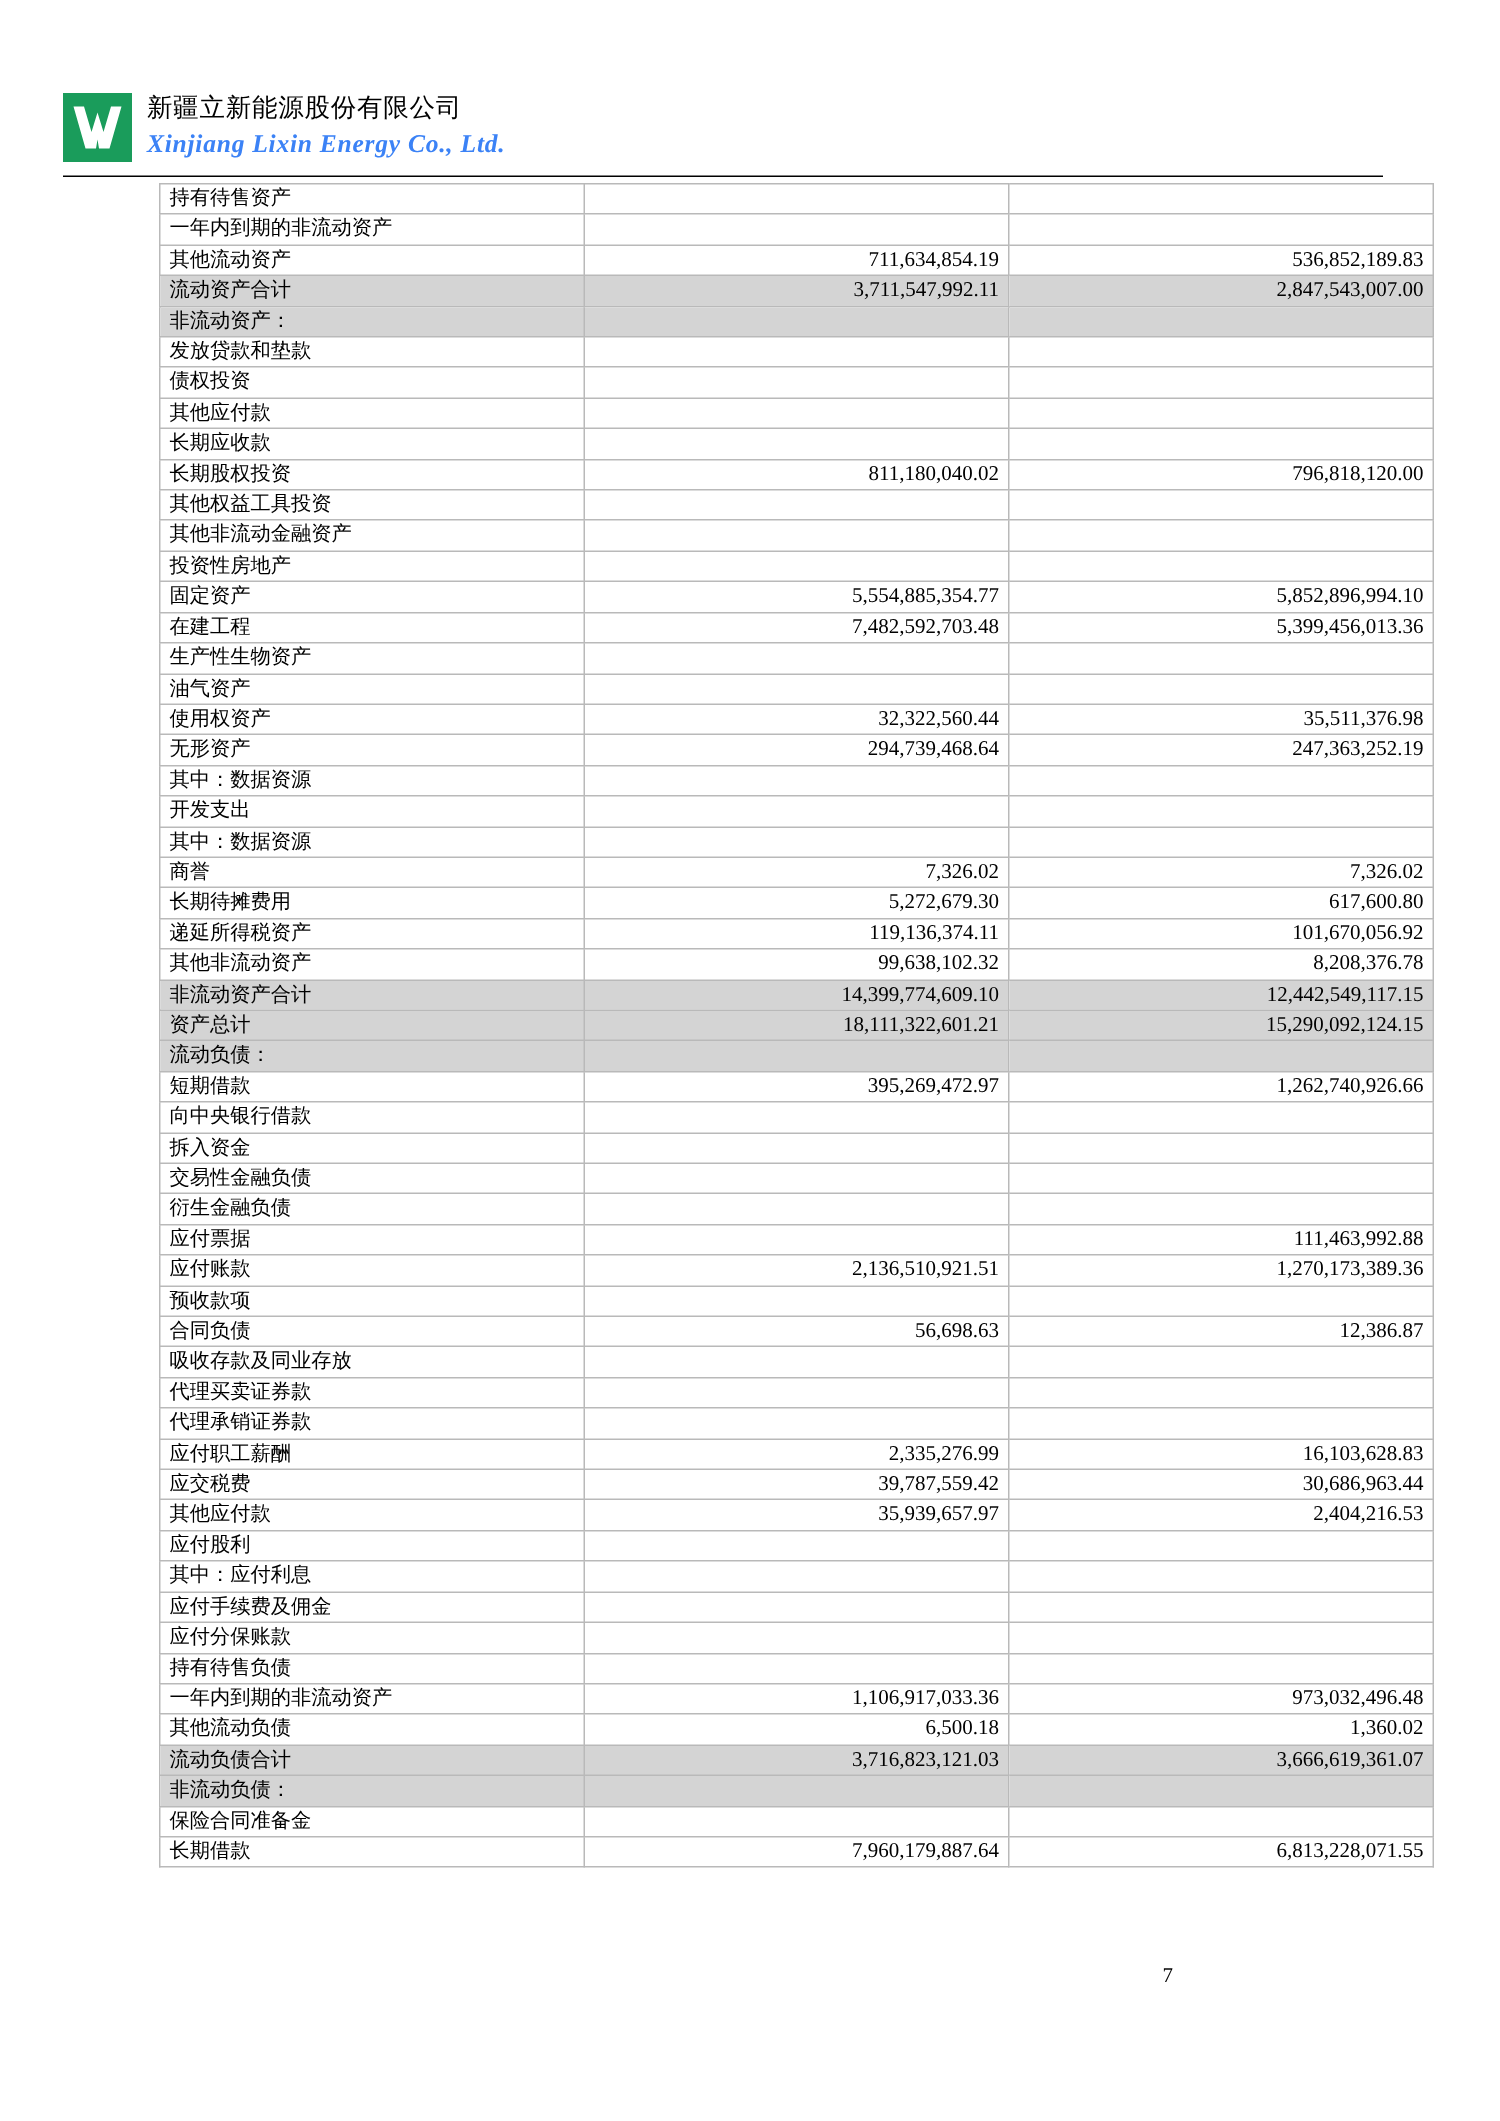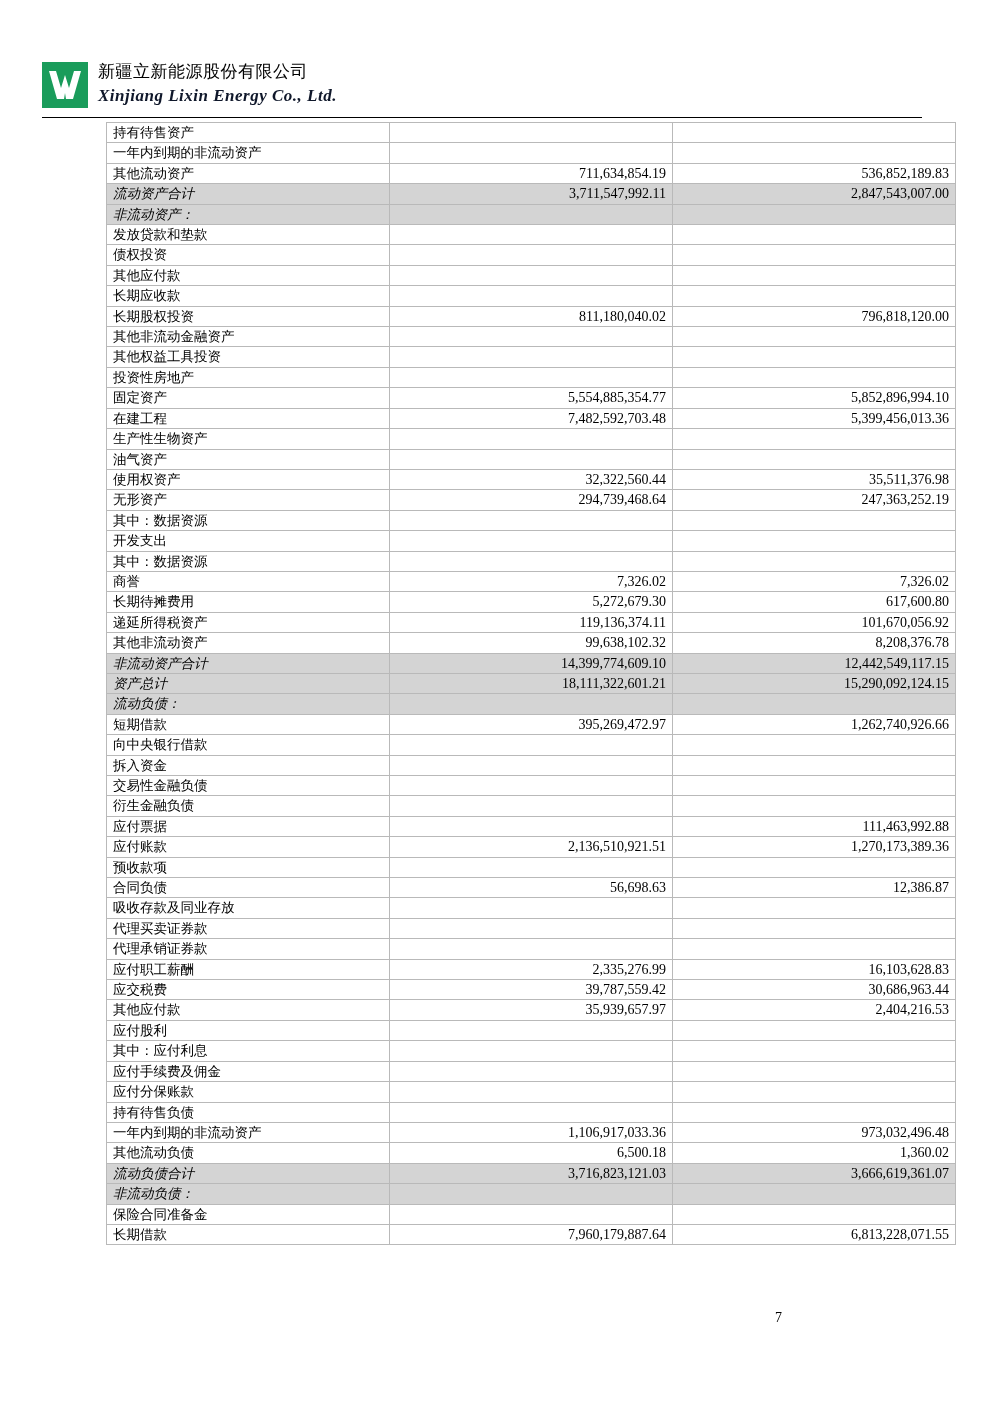--- a/index.html
+++ b/index.html
@@ -50,21 +50,21 @@
   }
   .company-en {
     position: absolute;
     left: 56px;
     top: 26px;
     font-size: 17px;
     font-family: "Liberation Serif", serif;
     font-style: italic;
     font-weight: bold;
     letter-spacing: 0.5px;
-    color: #0f172a;
+    color: #3b82f6;
     white-space: nowrap;
   }
   .header-rule {
     position: absolute;
     left: 0;
     top: 57px;
     width: 880px;
     height: 0;
     border-top: 1.2px solid #000;
   }
@@ -100,21 +100,21 @@
   td.num {
     width: 270px;
     text-align: right;
     font-family: "Liberation Serif", serif;
     font-size: 14px;
   }
   tr.shade td { background: #d4d4d4; }
   .ind1 { padding-left: 18px; }
   .ind2 { padding-left: 32px; }
   .ind3 { padding-left: 62px; }
-  .ind0 { padding-left: 6px; font-style: italic; }
+  .ind0 { padding-left: 6px; }
   
   .page-num {
     position: absolute;
     right: 58px;
     top: 1310px;
     font-size: 14px;
     font-family: "Liberation Serif", serif;
   }
 </style>
 </head>
@@ -181,26 +181,26 @@
             <td class="lbl ind1">长期应收款</td>
             <td class="num"></td>
             <td class="num"></td>
           </tr>
           <tr>
             <td class="lbl ind1">长期股权投资</td>
             <td class="num">811,180,040.02</td>
             <td class="num">796,818,120.00</td>
           </tr>
           <tr>
+            <td class="lbl ind1">其他权益工具投资</td>
+            <td class="num"></td>
+            <td class="num"></td>
+          </tr>
+          <tr>
             <td class="lbl ind1">其他非流动金融资产</td>
-            <td class="num"></td>
-            <td class="num"></td>
-          </tr>
-          <tr>
-            <td class="lbl ind1">其他权益工具投资</td>
             <td class="num"></td>
             <td class="num"></td>
           </tr>
           <tr>
             <td class="lbl ind1">投资性房地产</td>
             <td class="num"></td>
             <td class="num"></td>
           </tr>
           <tr>
             <td class="lbl ind1">固定资产</td>

